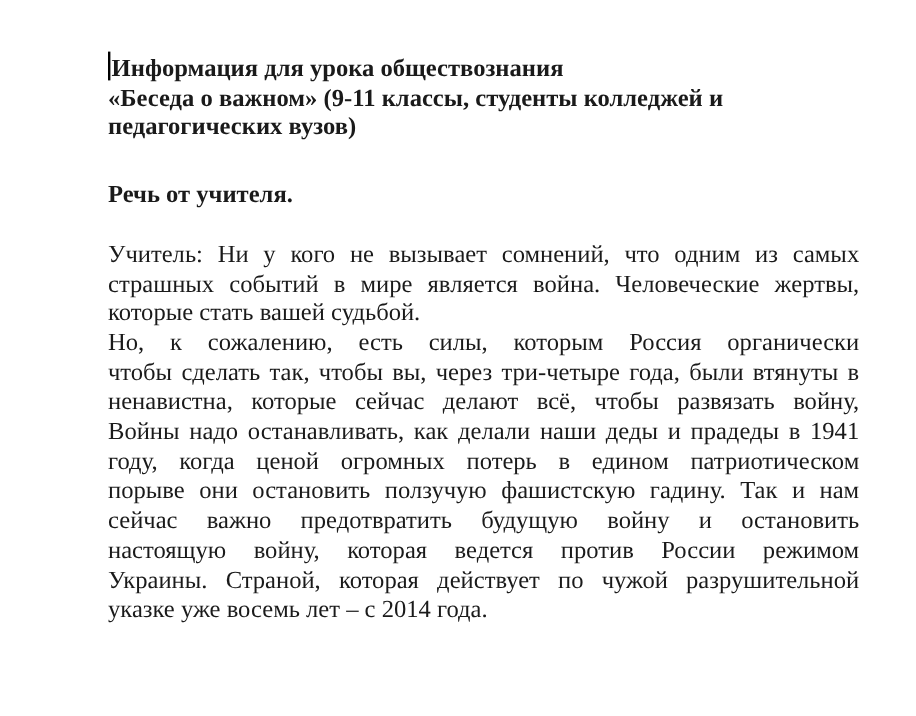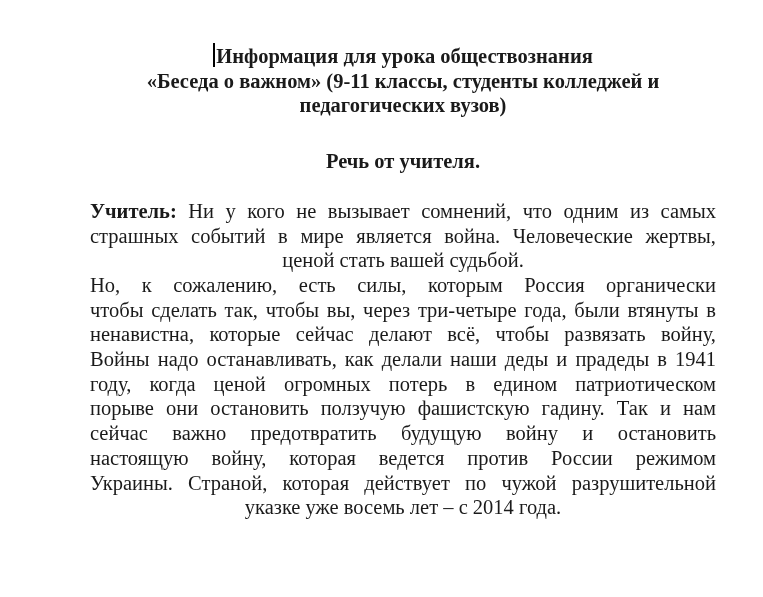--- a/index.html
+++ b/index.html
@@ -26,40 +26,40 @@
     left: 90px;
     top: 43px;
     width: 626px;
     color: #1a1a1a;
     font-size: 20.5px;
     line-height: 24.7px;
     -webkit-font-smoothing: antialiased;
   }
   .ln {
     white-space: pre-wrap;
-    text-align: center;
+    text-align: left;
   }
   .j {
     text-align: justify;
     text-align-last: justify;
     -moz-text-align-last: justify;
   }
   .title-line {
-    text-align: center;
+    text-align: left;
     font-weight: bold;
   }
   .heading {
     font-weight: bold;
     margin-top: 31px;
   }
   .para-first {
     margin-top: 25px;
   }
   .b {
-    font-weight: bold;
+    font-weight: normal;
     margin-top: 40px;
   }
   .caret {
     display: inline-block;
     width: 2px;
     height: 24px;
     background: #000000;
     vertical-align: -4px;
     margin-right: 1px;
   }
@@ -72,21 +72,21 @@
 
     <div class="ln title-line"><span class="caret" style="background: rgb(0, 0, 0);"></span><span>Информация для урока обществознания</span></div>
     <div class="ln title-line">«Беседа о важном» (9-11 классы, студенты колледжей и</div>
     <div class="ln title-line">педагогических вузов)</div>
 
     <div class="ln heading">Речь от учителя.</div>
 
     <div class="para para-first">
       <div class="ln j"><span class="b">Учитель:</span><span> Ни у кого не вызывает сомнений, что одним из самых</span></div>
       <div class="ln j">страшных событий в мире является война. Человеческие жертвы,</div>
-      <div class="ln">ценой стать вашей судьбой.</div>
+      <div class="ln">которые стать вашей судьбой.</div>
     </div>
 
     <div class="para">
       <div class="ln j">Но, к сожалению, есть силы, которым Россия органически</div>
       <div class="ln j">чтобы сделать так, чтобы вы, через три-четыре года, были втянуты в</div>
       <div class="ln j">ненавистна, которые сейчас делают всё, чтобы развязать войну,</div>
     </div>
 
     <div class="para">
       <div class="ln j">Войны надо останавливать, как делали наши деды и прадеды в 1941</div>

